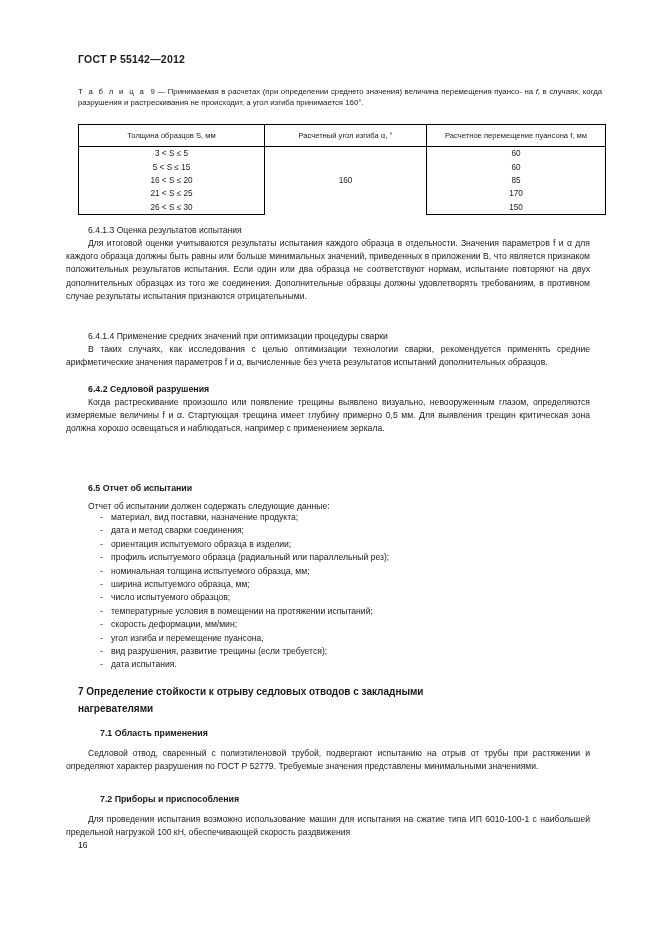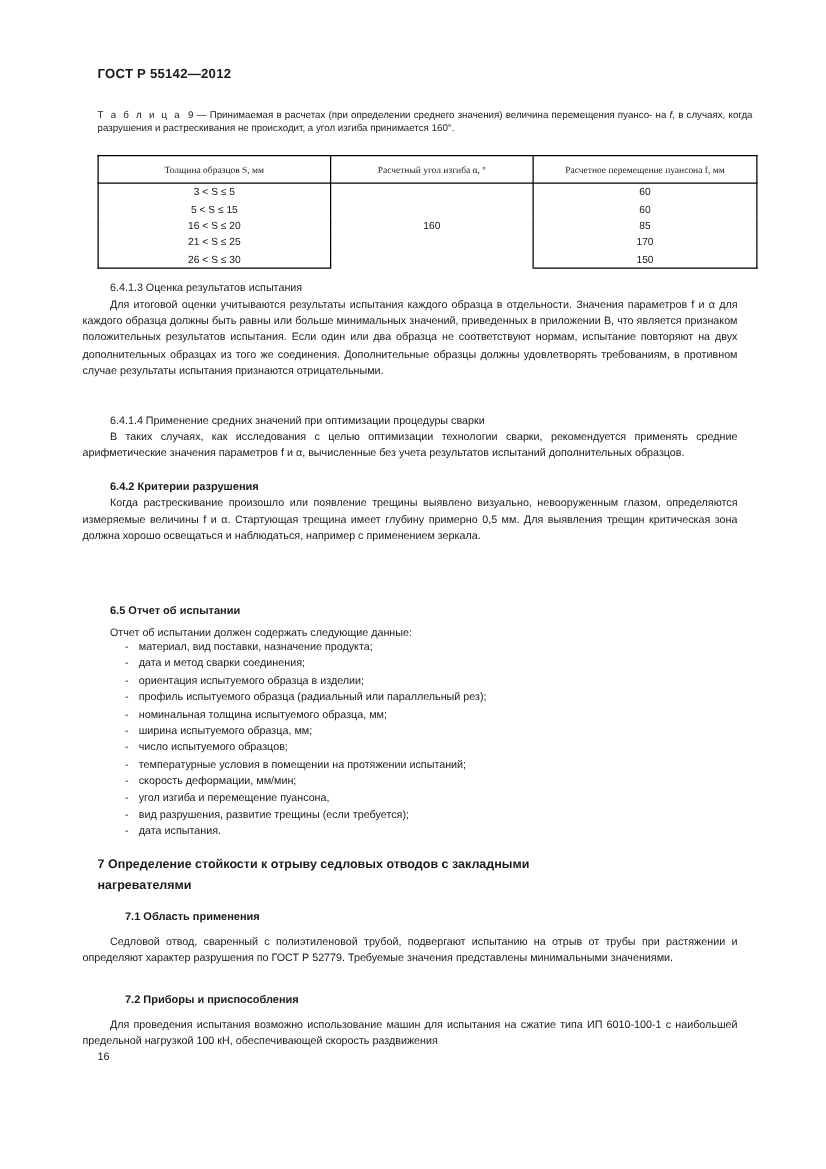--- a/index.html
+++ b/index.html
@@ -69,21 +69,20 @@
     font-size: 7.6px;
     text-align: center;
     padding: 0;
   }
   table.gost thead th {
     border-top: 1.4px solid #000;
     border-bottom: 1.4px solid #000;
     height: 21px;
     vertical-align: middle;
     line-height: 10px;
-    font-family: Liberation Serif, serif;
   }
   table.gost tbody td {
     height: 13.4px;
     vertical-align: middle;
     border-top: none;
     border-bottom: none;
     font-size: 8.2px;
   }
   table.gost tbody tr:last-child td {
     border-bottom: 1.4px solid #000;
@@ -216,21 +215,21 @@
     <div class="heading-sub">6.4.1.3  Оценка результатов испытания</div>
     <div class="p-indent">Для итоговой оценки учитываются результаты испытания каждого образца в отдельности. Значения параметров f и α для каждого образца должны быть равны или больше минимальных значений, приведенных в приложении В, что является признаком положительных результатов испытания. Если один или два образца не соответствуют нормам, испытание повторяют на двух дополнительных образцах из того же соединения. Дополнительные образцы должны удовлетворять требованиям, в противном случае результаты испытания признаются отрицательными.</div>
   </div>
 
   <div class="body-block" style="top:330px;">
     <div class="heading-sub">6.4.1.4  Применение средних значений при оптимизации процедуры сварки</div>
     <div class="p-indent">В таких случаях, как исследования с целью оптимизации технологии сварки, рекомендуется применять средние арифметические значения параметров f и α, вычисленные без учета результатов испытаний дополнительных образцов.</div>
   </div>
 
   <div class="body-block" style="top:383px;">
-    <div class="heading-bold">6.4.2  Критерии разрушения</div>
+    <div class="heading-bold">6.4.2  Седловой разрушения</div>
     <div class="p-indent">Когда растрескивание произошло или появление трещины выявлено визуально, невооруженным глазом, определяются измеряемые величины f и α. Стартующая трещина имеет глубину примерно 0,5 мм. Для выявления трещин критическая зона должна хорошо освещаться и наблюдаться, например с применением зеркала.</div>
   </div>
 
   <div class="body-block" style="top:482px;">
     <div class="heading-bold">6.5  Отчет об испытании</div>
     <div class="p-indent" style="margin-top:5px;">Отчет об испытании должен содержать следующие данные:</div>
   </div>
 
   <div class="bullets" style="top:511px;">
     <div class="li">

